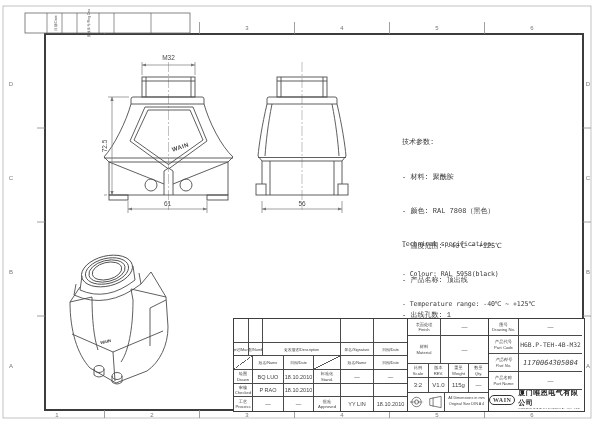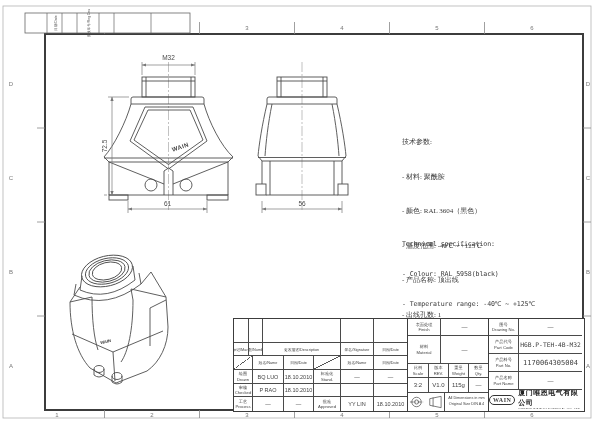--- a/index.html
+++ b/index.html
@@ -1,21 +1,21 @@
 <!DOCTYPE html>
 <html><head>
 <meta charset="utf-8">
 <style>
   html,body{margin:0;padding:0;background:#ffffff;}
   #canvas{position:relative;width:600px;height:424px;background:#ffffff;overflow:hidden;
           font-family:"Liberation Sans",sans-serif;color:#3f3f3f;}
   #linework{position:absolute;left:0;top:0;}
   
   .spec{position:absolute;white-space:pre;color:#3a3a3a;}
-  #spec-cn{left:402px;top:114px;font-size:7px;line-height:11.5px;font-family:Liberation Serif, serif;}
+  #spec-cn{left:402px;top:114px;font-size:7px;line-height:11.5px;font-family:Liberation Mono, monospace;}
   #spec-en{left:402px;top:219px;font-size:6.6px;letter-spacing:-0.1px;line-height:10px;font-family:"DejaVu Sans Mono",monospace;}
   
   #titleblock{position:absolute;left:233px;top:318px;width:350px;height:92px;
               border:1px solid #3c3c3c;background:#fff;}
   .sec{position:absolute;top:0;height:100%;box-sizing:border-box;}
   .row{display:flex;border-bottom:1px solid #4a4a4a;box-sizing:border-box;}
   .row.last{border-bottom:none;}
   .cell{flex:none;border-right:1px solid #4a4a4a;display:flex;align-items:center;justify-content:center;
         overflow:hidden;box-sizing:border-box;}
   .cell.lastc{border-right:none;}
@@ -178,21 +178,21 @@
     <path d="M94,369 V375 M104,369 V375 M94,375 Q99,379 104,375"></path>
     <ellipse cx="117" cy="376" rx="5" ry="3.5"></ellipse>
     <path d="M112,376 V382 M122,376 V382 M112,382 Q117,386 122,382"></path>
     <text transform="translate(106,343) rotate(-14)" font-size="4.2" font-weight="bold" fill="#3f3f3f" stroke="none" text-anchor="middle">WAIN</text>
   </g>
 </svg>
 
 <div class="spec" id="spec-cn">
   <div>技术参数:</div>
   <div>- 材料: 聚酰胺</div>
-  <div>- 颜色: RAL 3604（黑色）</div>
+  <div>- 颜色: RAL 7808（黑色）</div>
   <div>- 温度范围: -40℃ ~ +125℃</div>
   <div>- 产品名称: 顶出线</div>
   <div>- 出线孔数: 1</div>
   <div>- 螺纹规格: M32</div>
 </div>
 <div class="spec" id="spec-en">
   <div>Technical specification:</div>
   <div>- Colour: RAL 5958(black)</div>
   <div>- Temperature range: -40℃ ~ +125℃</div>
   <div>- Degree of protection: IP65</div>
@@ -362,21 +362,21 @@
     </div>
     <div class="row" style="height:18px;">
       <div class="cell" style="width:30px;">
             <div class="lbl">
               <span>产品代号</span>
               <span>Part Code</span>
             </div>
           </div>
       <div class="cell mono lastc" style="width:63px;font-size:6.3px;">H6B.P-TEH-4B-M32</div>
     </div>
-    <div class="row" style="height:18px;">
+    <div class="row" style="height:18px;font-style:italic;">
       <div class="cell" style="width:30px;">
             <div class="lbl">
               <span>产品料号</span>
               <span>Part No.</span>
             </div>
           </div>
       <div class="cell mono lastc" style="width:63px;font-size:7px;">1170064305004</div>
     </div>
     <div class="row" style="height:18px;">
       <div class="cell" style="width:30px;">

